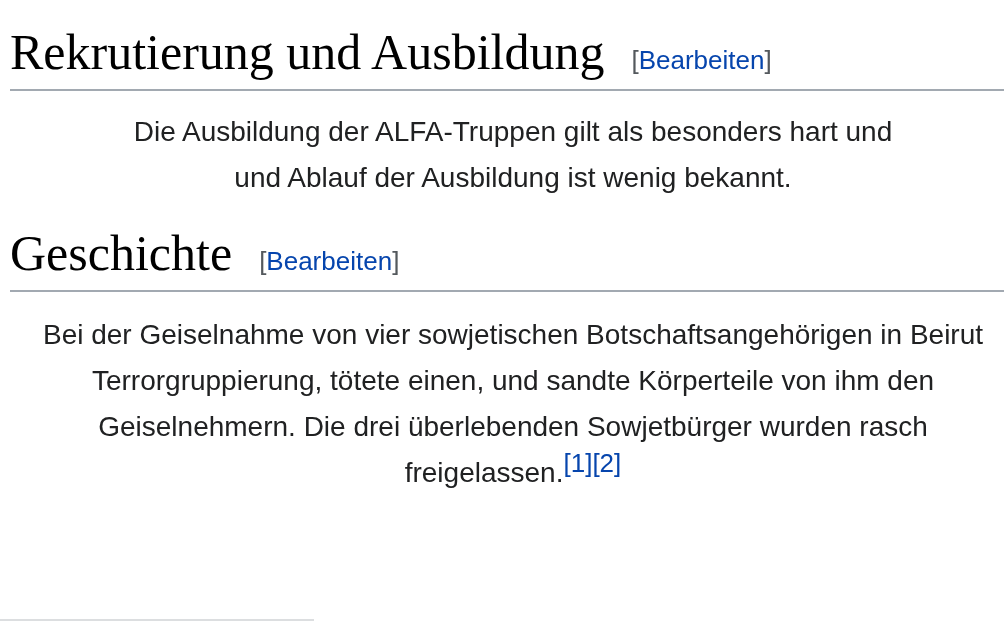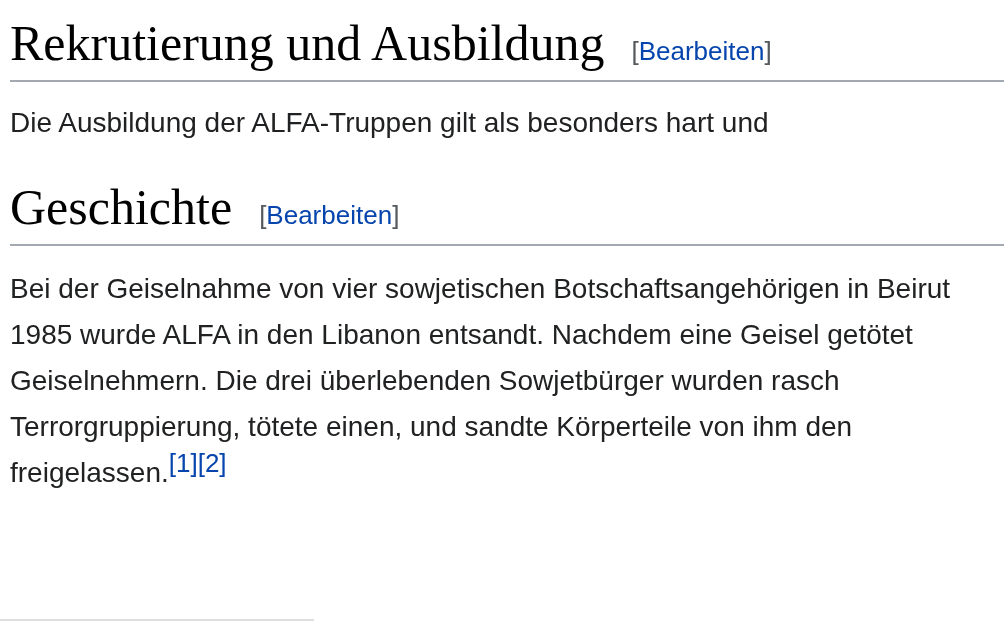--- a/index.html
+++ b/index.html
@@ -23,40 +23,41 @@
   h2.mw-heading{
     font-family:"Liberation Serif","DejaVu Serif",serif;
     font-weight:400;
     font-size:50px;
     line-height:57px;
     color:var(--heading-text);
     margin:0;
     border-bottom:2px solid var(--rule);
     white-space:nowrap;
   }
-  #heading-first{padding-top:15px;}
-  #heading-second{margin-top:33px;}
+  #heading-first{padding-top:24px;}
+  #heading-second{margin-top:24px;}
   .mw-editsection{
     font-family:"Liberation Sans",sans-serif;
     font-size:26px;
     font-weight:400;
     color:var(--bracket);
     margin-left:27px;
     white-space:nowrap;
   }
   .mw-editsection a{
     color:var(--link);
     text-decoration:none;
     cursor:pointer;
   }
   p.mw-para{
-    margin:18px 0 0 0;
+    margin:18px 0 0 12px;
     font-size:28px;
     line-height:46px;
     color:var(--text);
+    text-align:center;
   }
   #para-history{margin-top:20px;}
   .t-line{display:block;white-space:nowrap;}
   sup.reference{
     font-size:26px;
     line-height:0;
     vertical-align:super;
   }
   sup.reference a{
     color:var(--link);
@@ -72,27 +73,27 @@
 </style>
 </head>
 <body>
 
 <div class="mw-content">
 
   <h2 class="mw-heading" id="heading-first"><span>Rekrutierung und Ausbildung</span><span class="mw-editsection"><span>[</span><a>Bearbeiten</a><span>]</span></span></h2>
 
   <p class="mw-para" id="para-training">
     <span class="t-line">Die Ausbildung der ALFA-Truppen gilt als besonders hart und</span>
+    <span class="t-line">und Ablauf der Ausbildung ist wenig bekannt.</span>
   </p>
 
   <h2 class="mw-heading" id="heading-second"><span>Geschichte</span><span class="mw-editsection"><span>[</span><a>Bearbeiten</a><span>]</span></span></h2>
 
   <p class="mw-para" id="para-history">
     <span class="t-line">Bei der Geiselnahme von vier sowjetischen Botschaftsangehörigen in Beirut</span>
-    <span class="t-line">1985 wurde ALFA in den Libanon entsandt. Nachdem eine Geisel getötet</span>
+    <span class="t-line">Terrorgruppierung, tötete einen, und sandte Körperteile von ihm den</span>
     <span class="t-line">Geiselnehmern. Die drei überlebenden Sowjetbürger wurden rasch</span>
-    <span class="t-line">Terrorgruppierung, tötete einen, und sandte Körperteile von ihm den</span>
     <span class="t-line"><span>freigelassen.</span><sup class="reference"><a>[1]</a><a>[2]</a></sup></span>
   </p>
 
 </div>
 
 <div class="next-section-divider"></div>
 
 </body></html>

